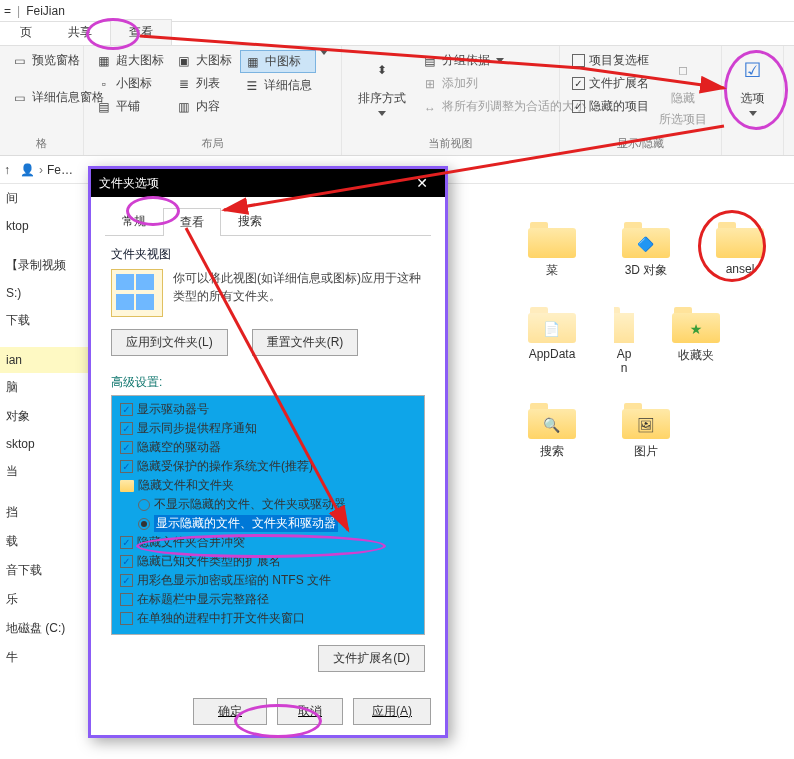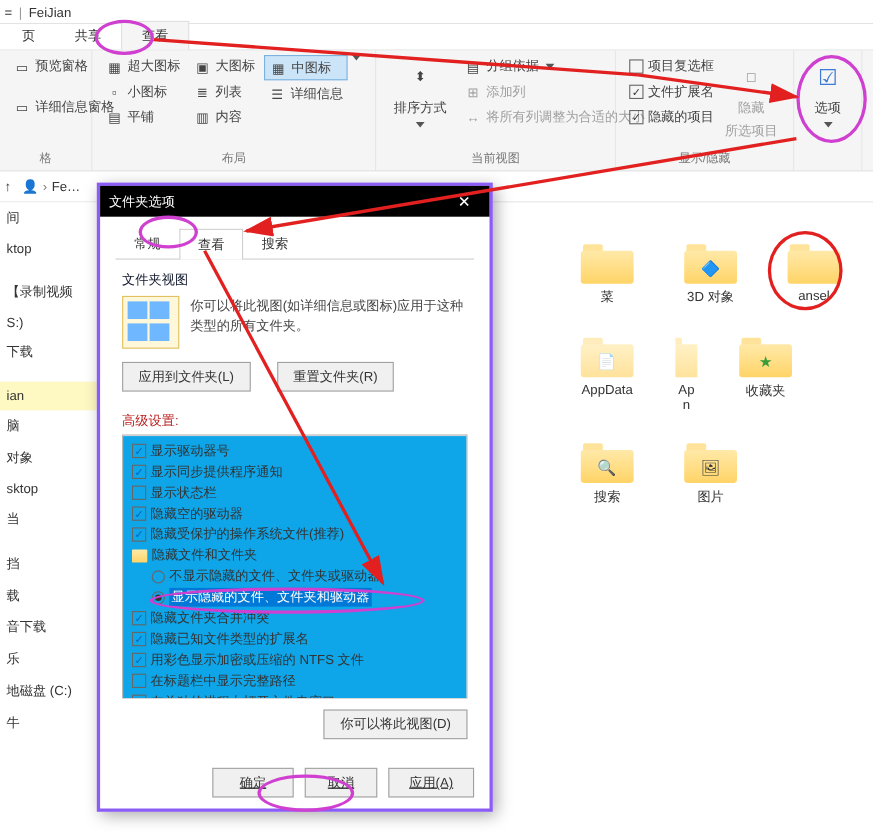--- a/index.html
+++ b/index.html
@@ -58,21 +58,21 @@
 .dlg-tab { padding: 5px 16px; border: 1px solid transparent; border-bottom: none; color: #333; }
 .dlg-tab.active { background: #fff; border-color: #d0d0d0; position: relative; top: 1px; }
 .dlg-section { padding: 10px 6px 6px 6px; }
 .dlg-section-title { color: #0f172a; margin-bottom: 6px; }
 .dlg-desc-row { display: flex; gap: 10px; align-items: flex-start; }
 .dlg-folder-preview { width: 52px; height: 48px; background: #fff7da; border: 1px solid #e0c060; display: flex; flex-wrap: wrap; padding: 4px; gap: 2px; }
 .dlg-folder-preview span { width: 18px; height: 16px; background: #6fb8ff; }
 .dlg-desc { color: #444; line-height: 1.5; flex: 1; }
 .dlg-btnrow { display: flex; gap: 24px; justify-content: flex-start; margin-top: 12px; }
 .dlg-btn { border: 1px solid #a0a0a0; background: #f0f0f0; padding: 4px 14px; color: #333; cursor: pointer; }
-.dlg-adv-label { margin-top: 18px; color: #b91c1c; }
+.dlg-adv-label { margin-top: 18px; color: #0f766e; }
 .dlg-tree { border: 1px solid #b0b0b0; height: 240px; margin-top: 4px; overflow-y: scroll; padding: 4px 2px; background: #0ea5e9; }
 .tree-item { display: flex; align-items: center; gap: 4px; padding: 1px 0 1px 6px; color: #333; white-space: nowrap; }
 .tree-item.l2 { padding-left: 24px; }
 .tree-chk { width: 13px; height: 13px; border: 1px solid #666; display: inline-flex; align-items: center; justify-content: center; font-size: 10px; color: #0060c0; }
 .tree-chk.on::before { content: "✓"; }
 .tree-radio { width: 12px; height: 12px; border: 1px solid #666; border-radius: 50%; display: inline-flex; align-items: center; justify-content: center; }
 .tree-radio.on::before { content: ""; width: 6px; height: 6px; background: #333; border-radius: 50%; }
 .tree-folder { width: 14px; height: 12px; background: linear-gradient(#ffe9a8,#ffd467); border-radius: 1px; }
 .tree-item.sel .tree-label { background: #0078d7; color: #fff; padding: 0 2px; }
 .dlg-restore { display: flex; justify-content: flex-end; margin-top: 10px; }
@@ -337,24 +337,20 @@
       <div class="dlg-tree" id="tree">
           <div class="tree-item">
             <span class="tree-chk on"></span>
             <span class="tree-label">显示驱动器号</span>
           </div>
           <div class="tree-item">
             <span class="tree-chk on"></span>
             <span class="tree-label">显示同步提供程序通知</span>
           </div>
           <div class="tree-item">
-            <span class="tree-chk"></span>
-            <span class="tree-label">显示状态栏</span>
-          </div>
-          <div class="tree-item">
             <span class="tree-chk on"></span>
             <span class="tree-label">隐藏空的驱动器</span>
           </div>
           <div class="tree-item">
             <span class="tree-chk on"></span>
             <span class="tree-label">隐藏受保护的操作系统文件(推荐)</span>
           </div>
           <div class="tree-item">
             <span class="tree-folder"></span>
             <span class="tree-label">隐藏文件和文件夹</span>
@@ -382,21 +378,21 @@
           <div class="tree-item">
             <span class="tree-chk"></span>
             <span class="tree-label">在标题栏中显示完整路径</span>
           </div>
           <div class="tree-item">
             <span class="tree-chk"></span>
             <span class="tree-label">在单独的进程中打开文件夹窗口</span>
           </div>
         </div>
       <div class="dlg-restore">
-        <button class="dlg-btn">你可以将此视图(D)</button>
+        <button class="dlg-btn">文件扩展名(D)</button>
       </div>
     </div>
   </div>
   <div class="dlg-bottom">
     <button class="dlg-btn" style="padding:4px 24px">确定</button>
     <button class="dlg-btn" style="padding:4px 20px">取消</button>
     <button class="dlg-btn" style="padding:4px 18px">应用(A)</button>
   </div>
 </div>
 

